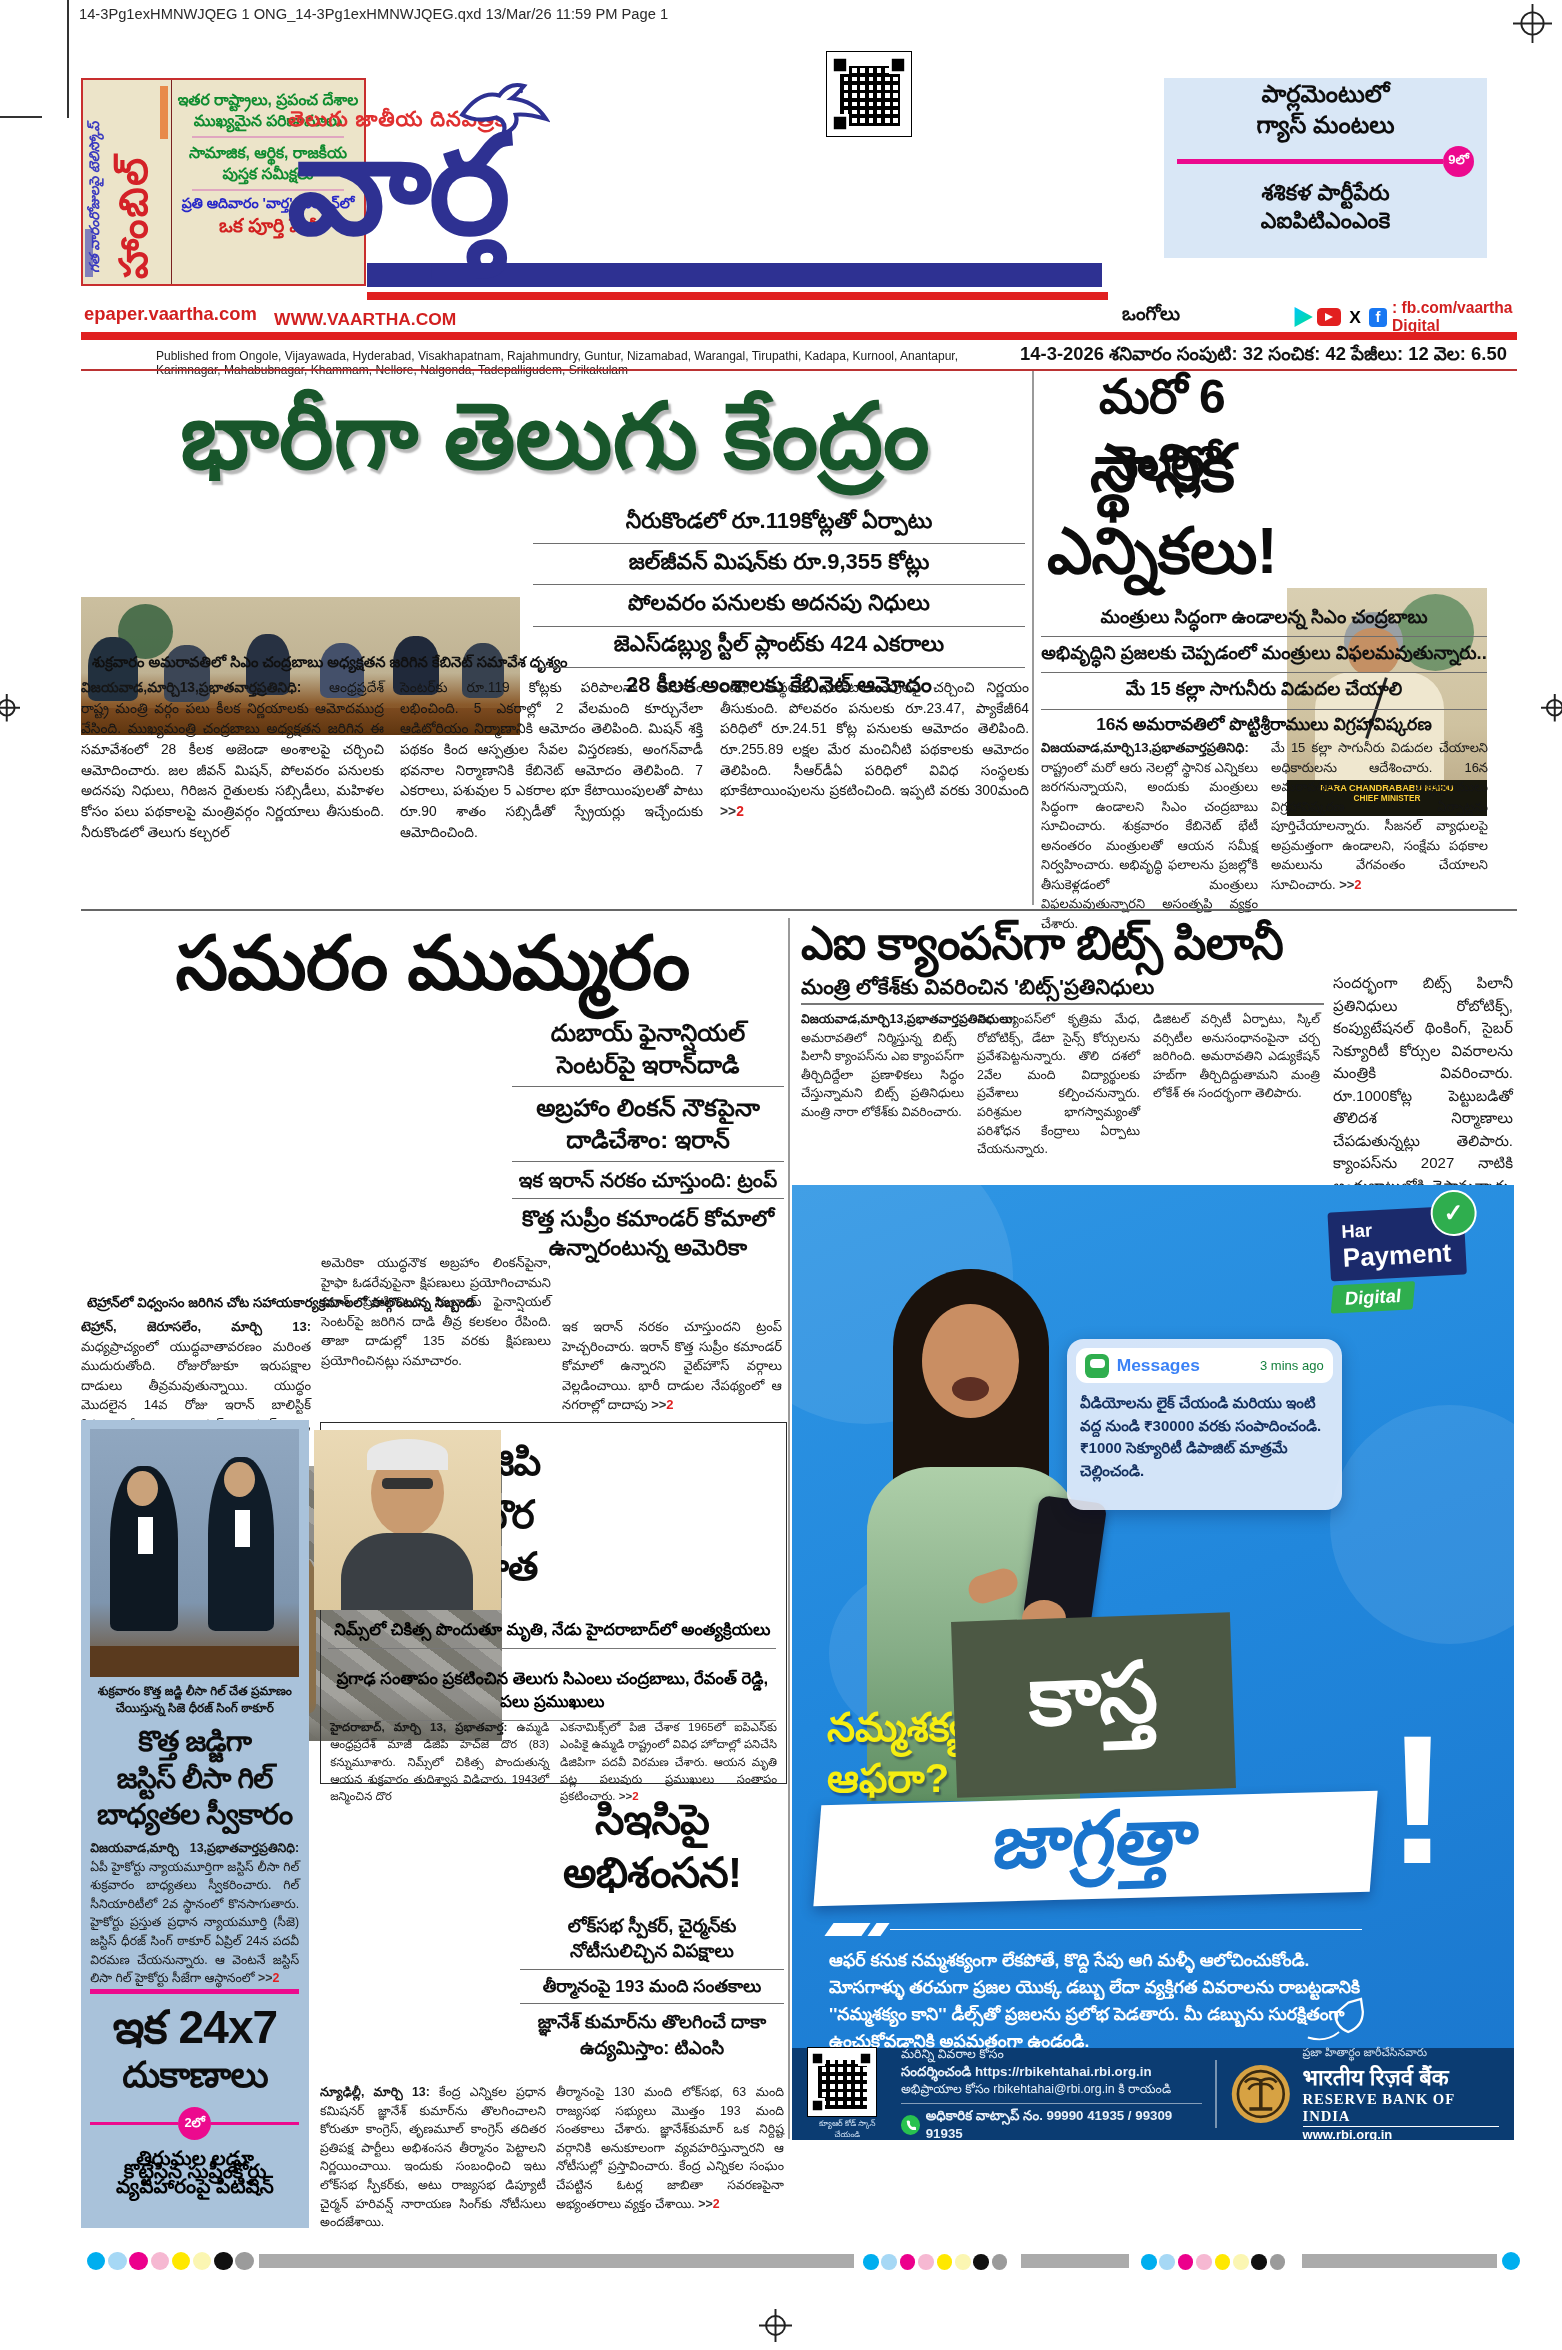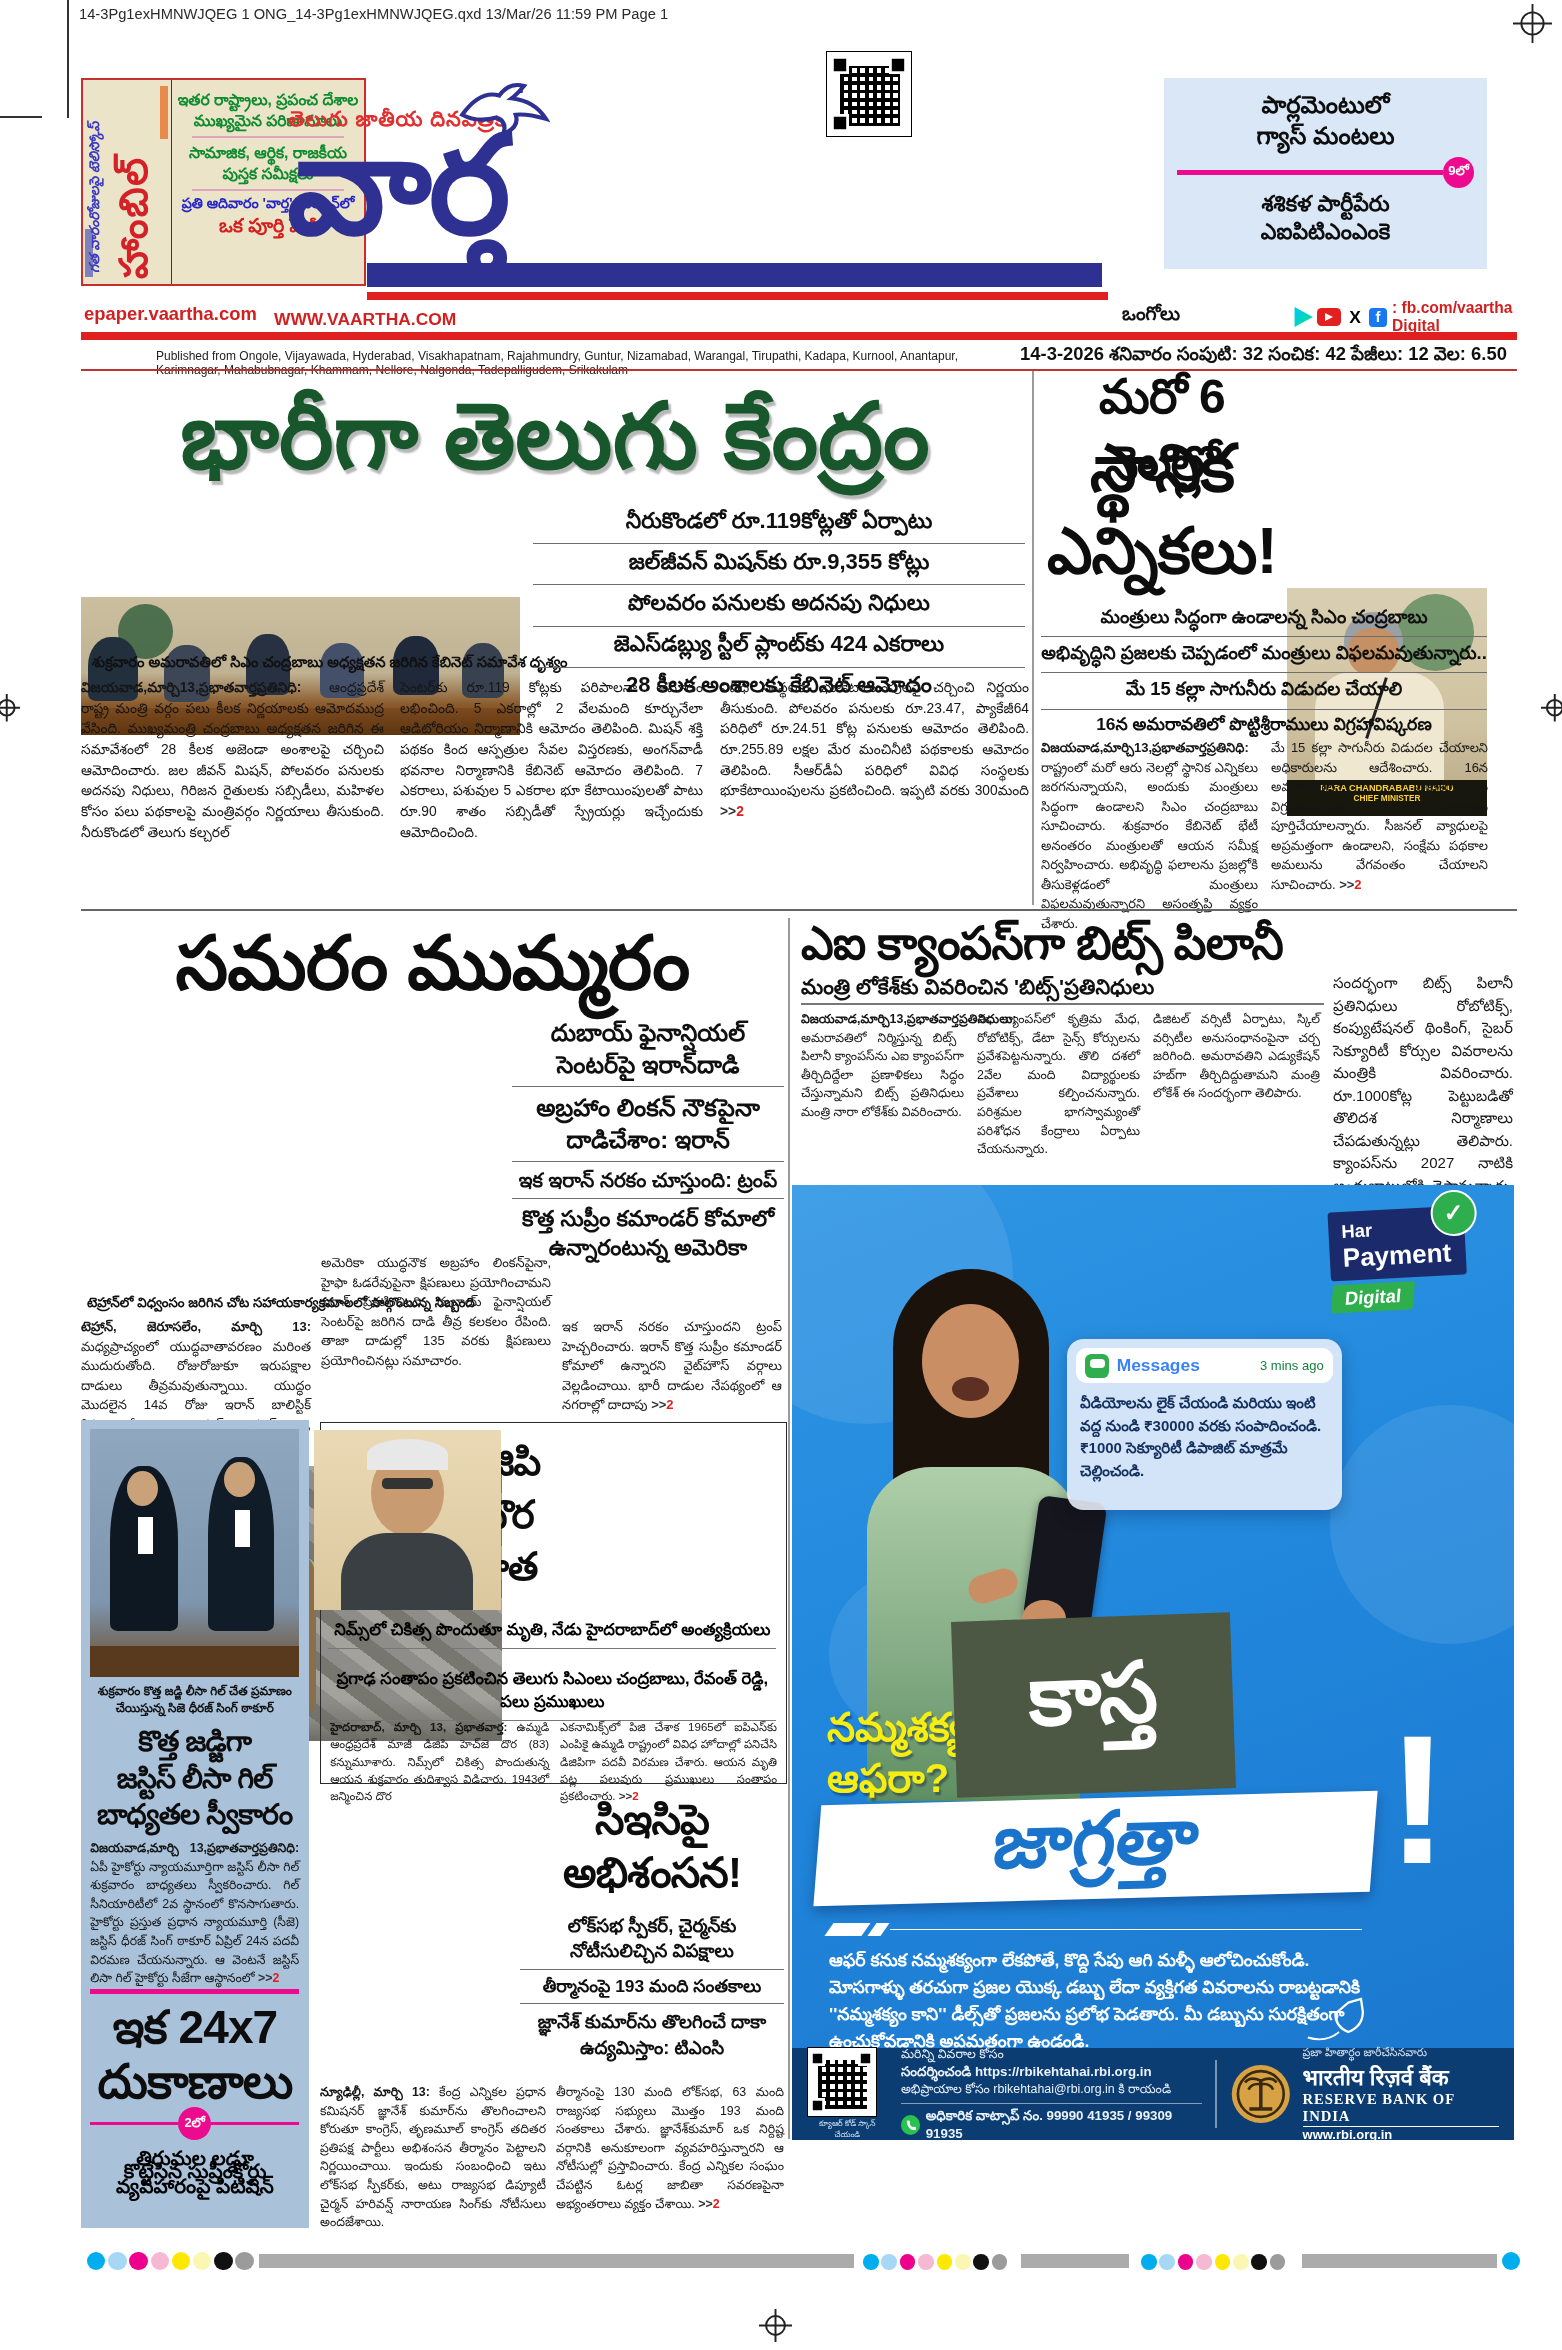--- a/index.html
+++ b/index.html
@@ -111,21 +111,21 @@
   </svg>
   <div class="abs" style="left:367px;top:263px;width:735px;height:24px;background:#2e3192;"></div>
   <div class="abs" style="left:367px;top:292px;width:741px;height:8.3px;background:#e02020;"></div>
   <div class="abs logo-vaartha" style="left:287px;top:116px;">వార్త</div>
   <div class="abs qr" style="left:826px;top:51px;width:84px;height:84px;">
     <div class="finder" style="left:3.7px;top:3.7px;"></div>
       <div class="finder" style="right:3.7px;top:3.7px;"></div>
       <div class="finder" style="left:3.7px;bottom:3.7px;"></div>
   </div>
 
-  <div class="abs teaser" style="left:1164px;top:78px;width:323px;height:180px;padding-top:11px;">
+  <div class="abs teaser" style="left:1164px;top:78px;width:323px;height:180px;">
     <div class="t">పార్లమెంటులో</div>
     <div class="t">గ్యాస్ మంటలు</div>
     <div style="display:flex;align-items:center;margin:5.5px 13px 1.8px 13px;">
       <div style="flex:1;height:4.6px;background:#ec0a8e;"></div>
       <div class="badge" style="width:31px;height:31px;font-size:13px;">9లో</div>
     </div>
     <div class="t" style="font-size:22px;">శశికళ పార్టీపేరు</div>
     <div class="t" style="font-size:22px;">ఎఐపిటిఎంఎంకె</div>
   </div>
 
@@ -337,21 +337,21 @@
       <div class="abs" style="left:145px;top:81px;width:14.7px;height:37px;background:#fff;"></div>
       <div class="abs" style="left:0;bottom:0;width:100%;height:31px;background:#5a3a1e;"></div>
     </div>
     <div class="abs cap c" style="left:7.3px;top:264px;width:213px;font-size:12px;">శుక్రవారం కొత్త జడ్జి లీసా గిల్ చేత ప్రమాణం చేయిస్తున్న సిజె ధీరజ్ సింగ్ ఠాకూర్</div>
     <div class="abs c hl-black" style="left:3.7px;top:305px;width:220px;font-size:28.5px;">కొత్త జడ్జిగా</div>
     <div class="abs c hl-black" style="left:3.7px;top:342px;width:220px;font-size:28.5px;">జస్టిస్ లీసా గిల్</div>
     <div class="abs c hl-black" style="left:3.7px;top:378px;width:220px;font-size:28.5px;">బాధ్యతల స్వీకారం</div>
     <div class="abs bodytxt" style="left:9.2px;top:419px;width:209px;height:143px;font-size:12.4px;"><span class="byline">విజయవాడ,మార్చి 13,ప్రభాతవార్తప్రతినిధి:</span><span> ఏపీ హైకోర్టు న్యాయమూర్తిగా జస్టిస్ లీసా గిల్ శుక్రవారం బాధ్యతలు స్వీకరించారు. గిల్ సీనియారిటీలో 2వ స్థానంలో కొనసాగుతారు. హైకోర్టు ప్రస్తుత ప్రధాన న్యాయమూర్తి (సీజె) జస్టిస్ ధీరజ్ సింగ్ ఠాకూర్ ఏప్రిల్ 24న పదవీ విరమణ చేయనున్నారు. ఆ వెంటనే జస్టిస్ లిసా గిల్ హైకోర్టు సీజేగా ఆస్థానంలో</span> <span class="jump"><span class="ar">&gt;&gt;</span><span class="pg">2</span></span></div>
     <div class="abs pinkrule" style="left:9.2px;top:569px;width:209px;height:4.6px;"></div>
     <div class="abs c hl-black" style="left:0;top:580px;width:228px;font-size:46px;">ఇక 24x7</div>
-    <div class="abs c hl-black" style="left:0;top:634px;width:228px;font-size:48px;">దుకాణాలు</div>
+    <div class="abs c hl-black" style="left:0;top:634px;width:228px;font-size:36px;">దుకాణాలు</div>
     <div class="abs" style="left:9.2px;top:687px;width:209px;display:flex;align-items:center;">
       <span style="flex:1;height:3.7px;background:#ec0a8e;"></span>
       <span class="badge" style="width:33px;height:33px;font-size:13px;">2లో</span>
       <span style="flex:1;height:3.7px;background:#ec0a8e;"></span>
     </div>
     <div class="abs c" style="left:0;top:727px;width:228px;font-size:20px;font-weight:800;">తిరుమల లడ్డూ</div>
     <div class="abs c" style="left:0;top:755px;width:228px;font-size:20px;font-weight:800;">వ్యవహారంపై పిటిషన్</div>
     <div class="abs c" style="left:0;top:740px;width:228px;font-size:20px;font-weight:800;">కొట్టేసిన సుప్రీంకోర్టు</div>
   </div>
 

